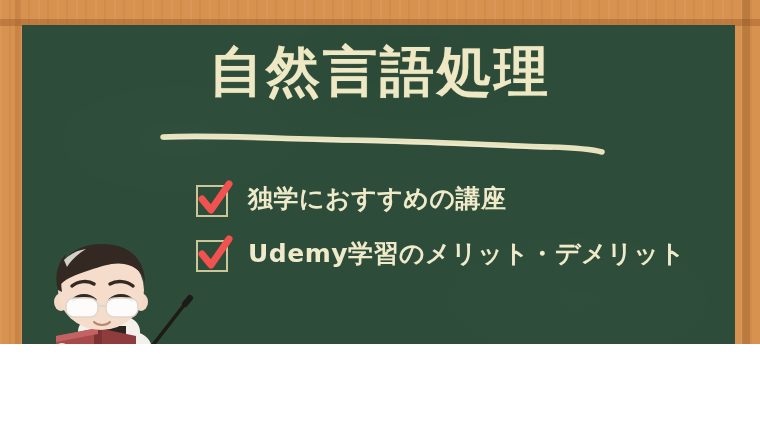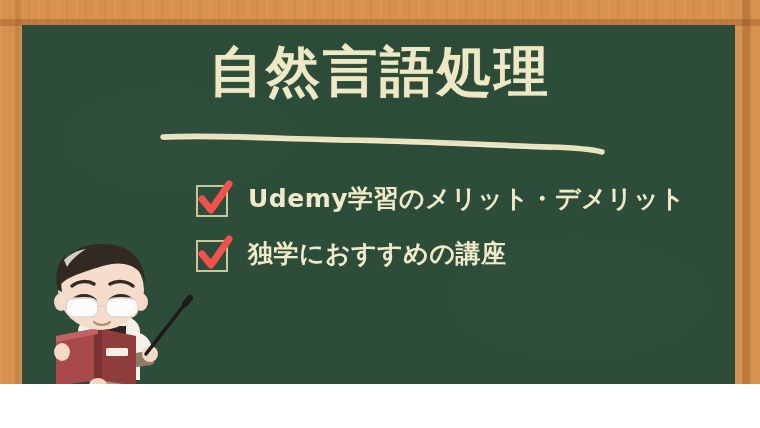--- a/index.html
+++ b/index.html
@@ -1,20 +1,20 @@
 <!DOCTYPE html>
 <html><head>
 <meta charset="utf-8">
 <style>
   html,body{margin:0;padding:0;background:#ffffff;}
   body{width:760px;height:428px;overflow:hidden;
        font-family:"DejaVu Sans","Liberation Sans",sans-serif;}
 
   
-  #slide{position:relative;width:760px;height:384px;overflow:hidden;
+  #slide{position:relative;width:760px;height:344px;overflow:hidden;
          background:#d7924f;}
   .wood-grain{position:absolute;inset:0;pointer-events:none;
       background:
         repeating-linear-gradient(90deg,
           rgba(255,255,255,.055) 0px, rgba(255,255,255,.055) 2px,
           rgba(0,0,0,0) 2px, rgba(0,0,0,0) 9px,
           rgba(120,60,15,.07) 9px, rgba(120,60,15,.07) 11px,
           rgba(0,0,0,0) 11px, rgba(0,0,0,0) 19px);}
   .wood-top-shade{position:absolute;left:0;right:0;top:19px;height:7px;
       background:rgba(150,83,36,.38);}
@@ -82,30 +82,30 @@
   </svg>
 
   <div id="list">
 
     <div class="item">
       <span class="cbox">
         <svg viewBox="0 0 40 42">
           <path d="M7,20 L16,31 L34,5" fill="none" stroke="#f2524f" stroke-width="7" stroke-linecap="round" stroke-linejoin="round"></path>
         </svg>
       </span>
-      <span class="itext">Udemy学習のメリット・デメリット</span>
+      <span class="itext">独学におすすめの講座</span>
     </div>
 
     <div class="item">
       <span class="cbox">
         <svg viewBox="0 0 40 42">
           <path d="M7,20 L16,31 L34,5" fill="none" stroke="#f2524f" stroke-width="7" stroke-linecap="round" stroke-linejoin="round"></path>
         </svg>
       </span>
-      <span class="itext">独学におすすめの講座</span>
+      <span class="itext">Udemy学習のメリット・デメリット</span>
     </div>
 
 
   </div>
 
   <div id="eraser"></div>
 
   <svg id="character" viewBox="0 0 175 188">
 
     <path d="M62,140 L62,172 L78,172 L80,142 Z" fill="#b5a184"></path>

